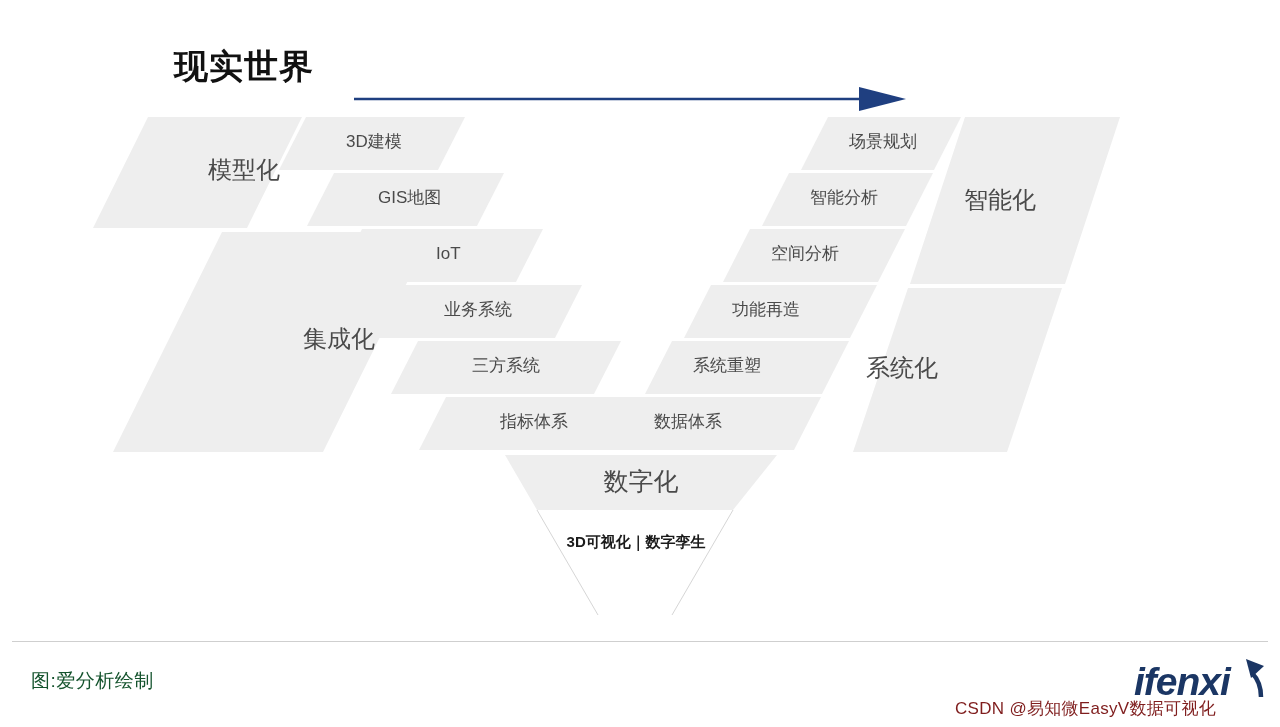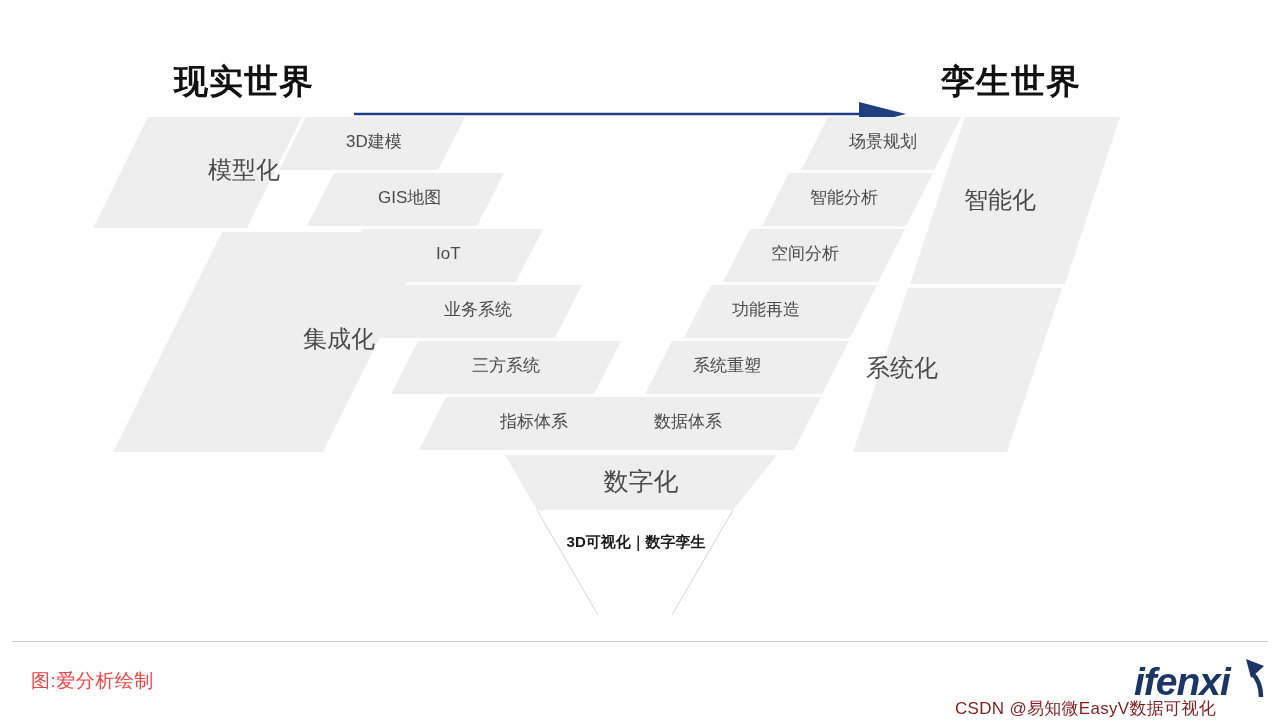--- a/index.html
+++ b/index.html
@@ -14,21 +14,21 @@
     position: relative;
     overflow: hidden;
     font-family: "Liberation Sans", "DejaVu Sans", sans-serif;
     color: #3c3c3c;
   }
 
   
   #header-row {
     position: absolute;
     left: 0;
-    top: 50px;
+    top: 35px;
     width: 1268px;
     height: 62px;
   }
   .world-label {
     position: absolute;
     top: 0;
     font-size: 34px;
     font-weight: 700;
     letter-spacing: 1px;
     color: #111111;
@@ -92,21 +92,21 @@
     top: 641px;
     width: 1256px;
     height: 1px;
     background: #cfcfcf;
   }
   #source-note {
     position: absolute;
     left: 31px;
     top: 668px;
     font-size: 19px;
-    color: #ef4444;
+    color: #14532d;
     letter-spacing: 0.5px;
     white-space: nowrap;
   }
   #brand-logo {
     position: absolute;
     left: 1134px;
     top: 657px;
     width: 136px;
     height: 54px;
   }
@@ -124,21 +124,20 @@
 <body>
 
 <div id="header-row">
   <div class="world-label" id="label-real">现实世界</div>
 
   <svg id="arrow-svg" viewBox="0 0 560 40" xmlns="http://www.w3.org/2000/svg">
     <line x1="0" y1="20" x2="505" y2="20" stroke="#1f3f80" stroke-width="2.4"></line>
     <polygon points="505,8 552,20 505,32" fill="#1f3f80"></polygon>
   </svg>
 
-  <div class="world-label" id="label-twin">孪生世界</div>
 </div>
 
 <svg id="funnel-svg" viewBox="0 0 1280 535" xmlns="http://www.w3.org/2000/svg">
 
   <g>
     <polygon class="shape-fill" points="148,21 302,21 247,132 93,132"></polygon>
     <polygon class="shape-fill" points="222,136 432,136 323,356 113,356"></polygon>
   </g>
 
   <g>

